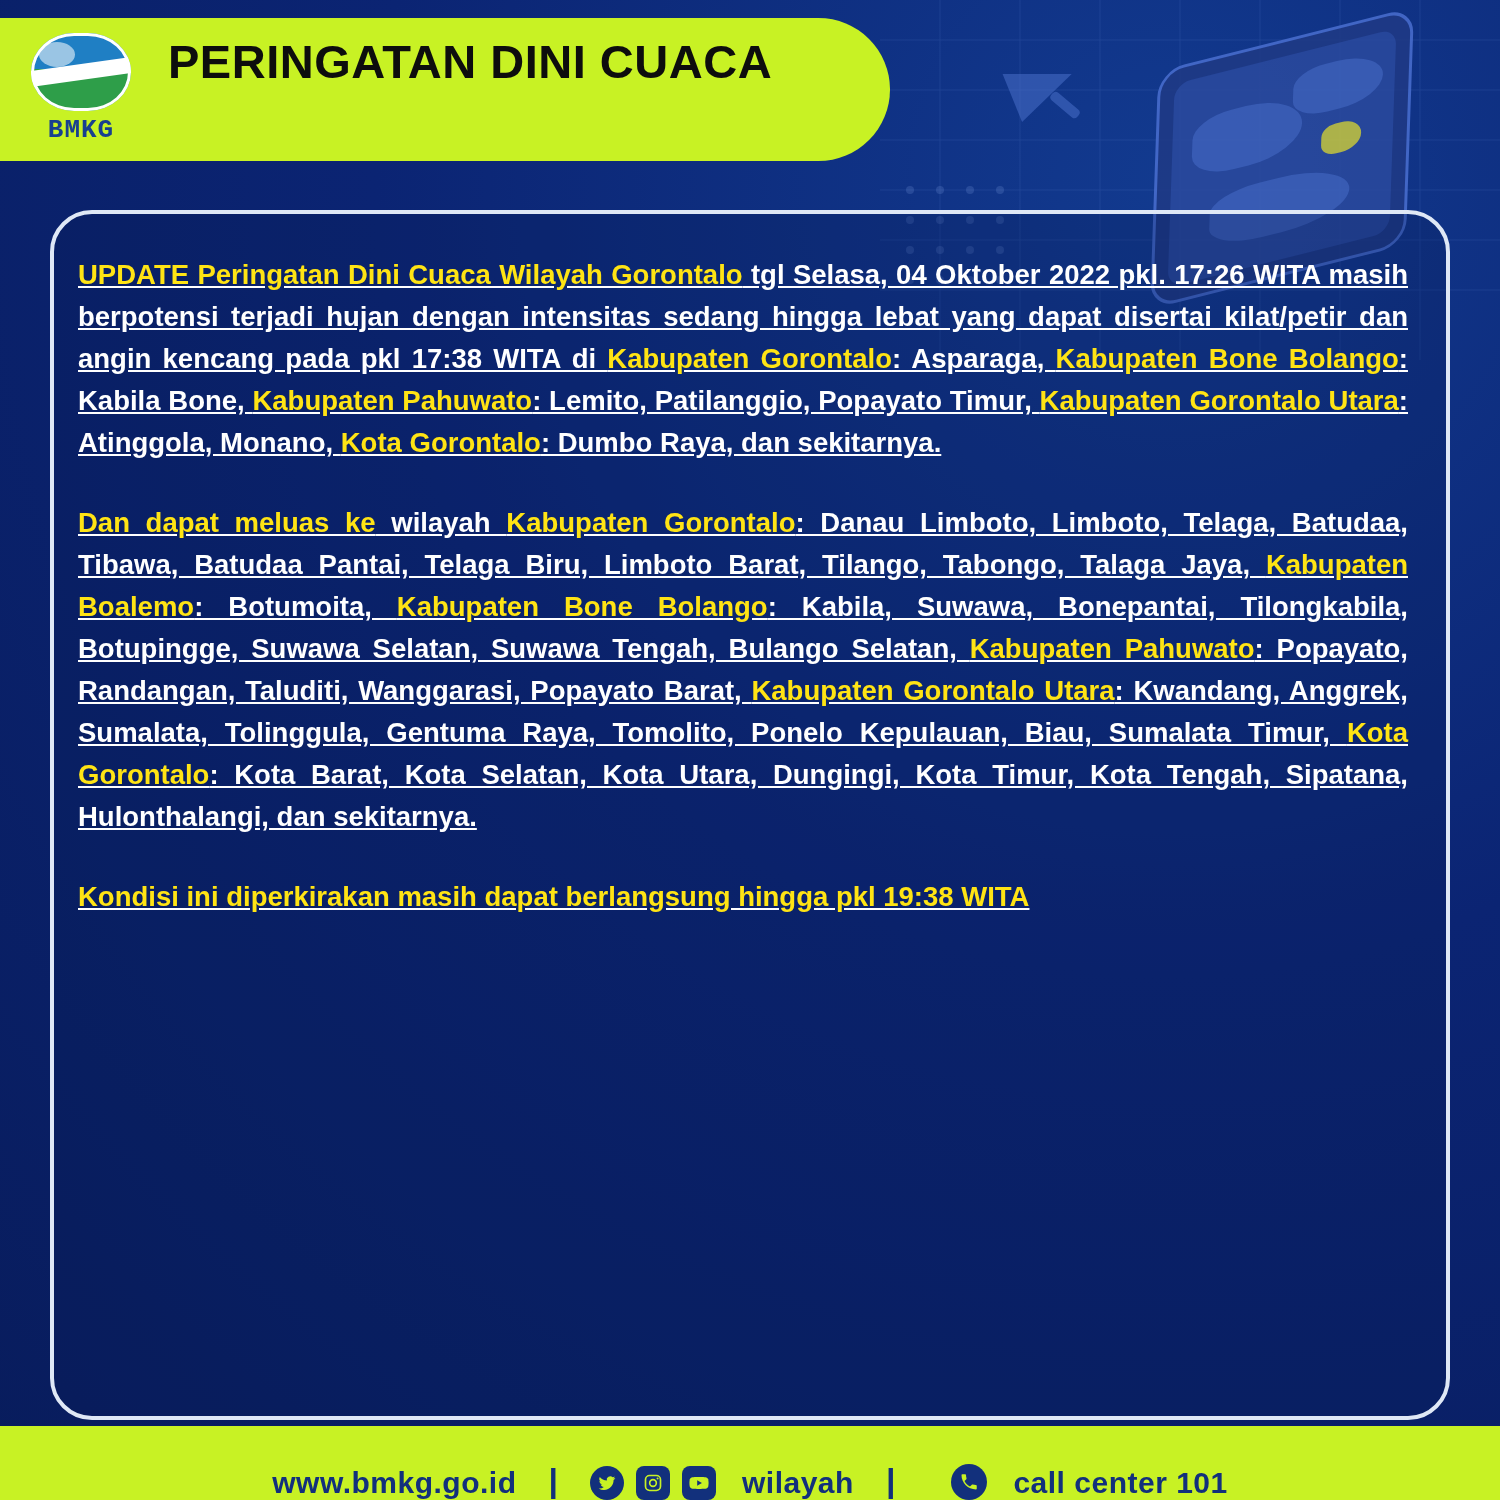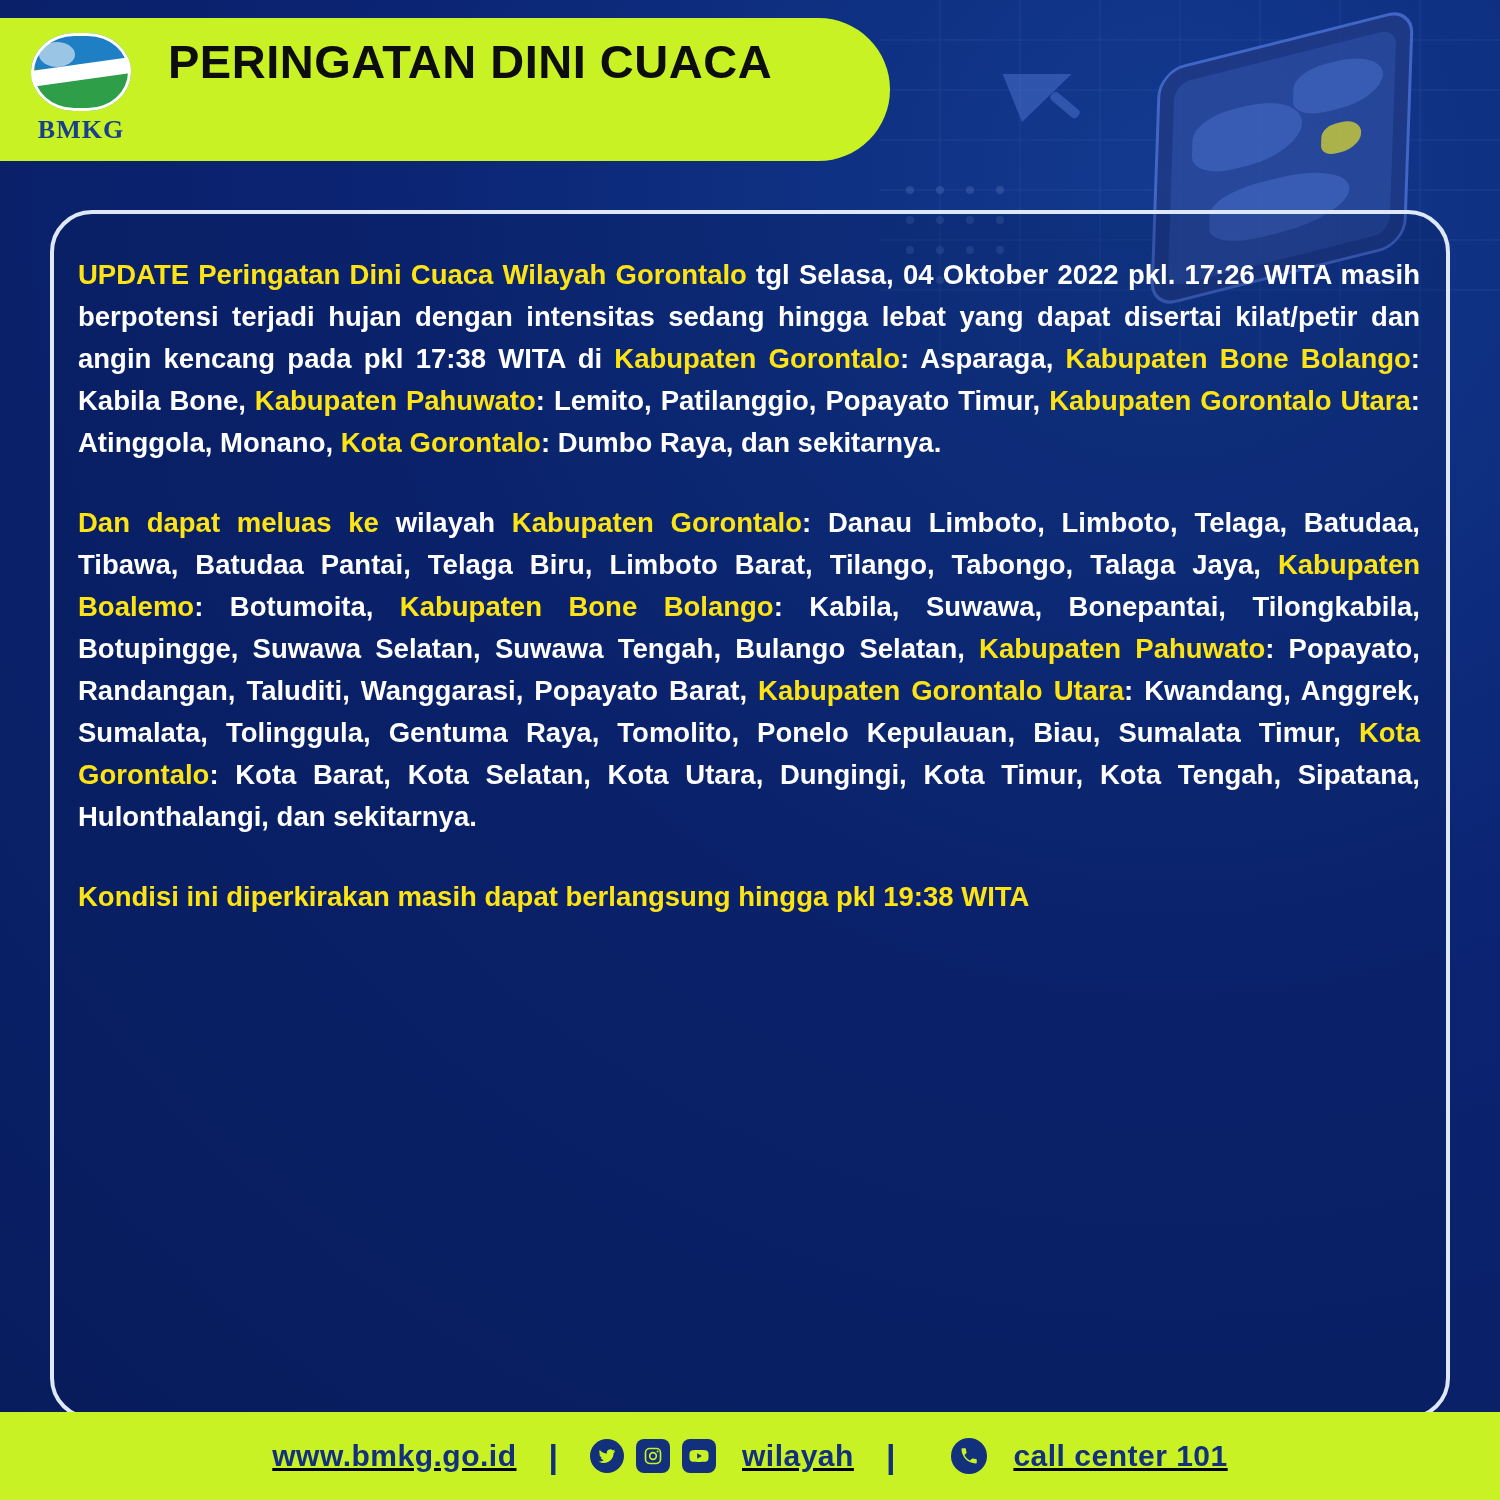--- a/index.html
+++ b/index.html
@@ -88,21 +88,21 @@
     height: 32%;
     background: rgba(255,255,255,0.55);
     border-radius: 50%;
   }
   #logo-text {
     margin-top: 4px;
     font-size: 26px;
     font-weight: bold;
     letter-spacing: 1px;
     color: #18408f;
-    font-family: Liberation Serif, serif;
+    font-family: Liberation Mono, monospace;
   }
   #header-title {
     position: absolute;
     left: 168px;
     top: 34px;
     width: 700px;
     color: #0d0d0d;
     font-size: 47px;
     line-height: 55px;
     font-weight: bold;
@@ -192,41 +192,41 @@
     top: 40px;
     right: 24px;
     font-size: 27.5px;
     line-height: 42px;
     color: #ffffff;
     font-weight: bold;
     text-align: justify;
     font-family: "Liberation Sans", sans-serif;
   }
   #panel-body p {
-    margin: 0 2px 38px 0;
+    margin: 0 14px 38px 0;
     text-align: justify;
     text-justify: inter-word;
+    text-decoration: underline;
   }
   #panel-body p:last-child { margin-bottom: 0; }
   .hl-yellow { color: #ffe414; }
   .plain { color: #ffffff; }
 
   
   #footer {
     position: absolute;
     left: 0;
     bottom: 0;
     width: 1500px;
-    height: 88px;
+    height: 74px;
     background: #c8f224;
     display: flex;
-    align-items: center;
+    align-items: flex-end;
     justify-content: center;
     gap: 26px;
-    text-decoration: underline;
   }
   .footer-text {
     color: #12307c;
     font-size: 30px;
     font-weight: bold;
     letter-spacing: 0.5px;
     font-family: "Liberation Sans", sans-serif;
   }
   .footer-sep {
     color: #12307c;

